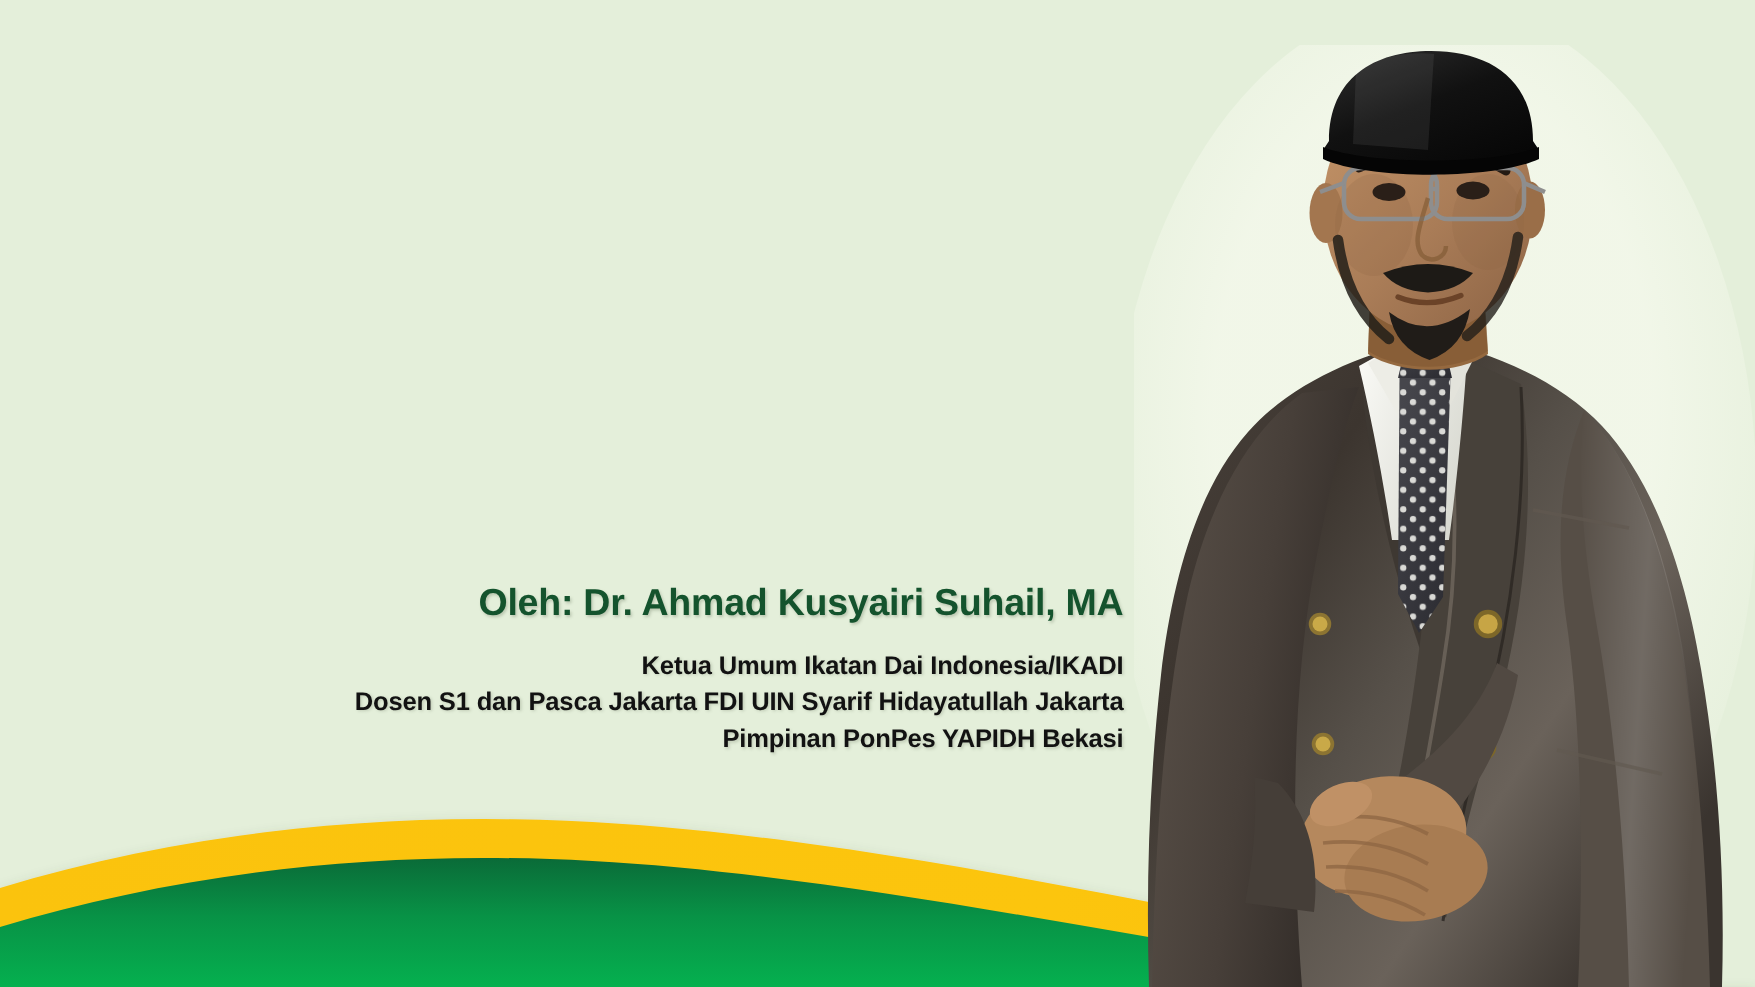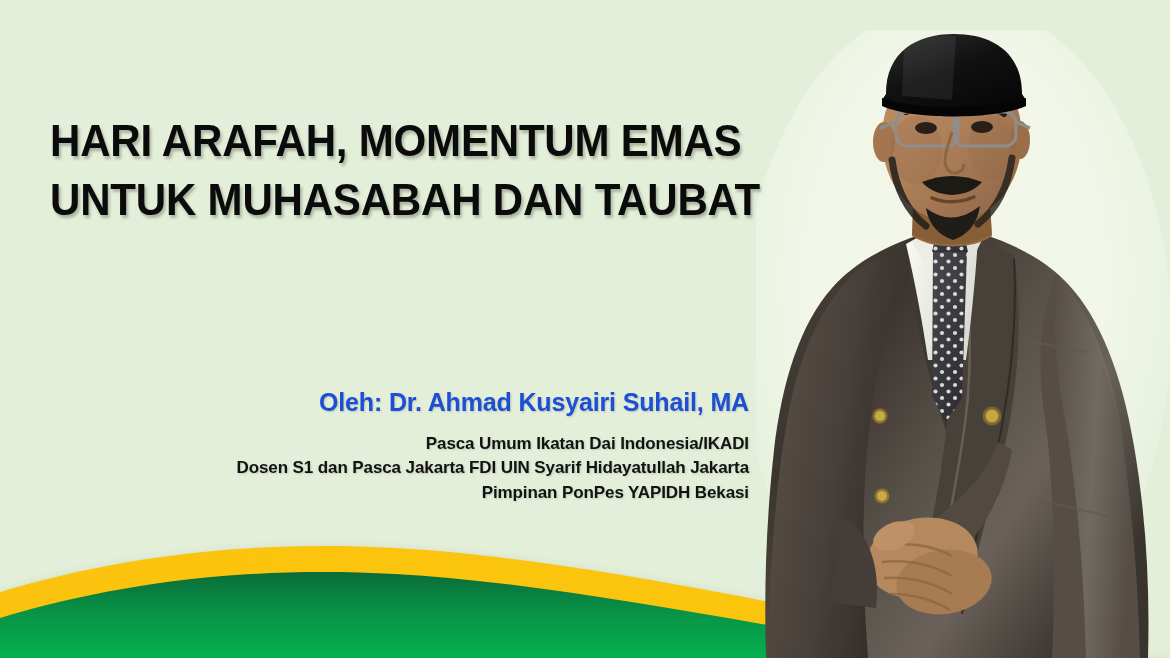--- a/index.html
+++ b/index.html
@@ -50,21 +50,21 @@
     position:absolute;
     left:120px; top:386px;
     width:629px;
     text-align:right;
     z-index:4;
   }
   #speaker-name {
     font-weight:bold;
     font-size:25px;
     line-height:1.3;
-    color:#1d4ed8;
+    color:#14532d;
     letter-spacing:-0.15px;
     text-shadow:1px 1px 2px rgba(90,105,80,0.30);
     margin-bottom:13px;
     text-align:right;
   }
   .cred-line {
     font-weight:bold;
     font-size:17px;
     line-height:1.45;
     color:#121212;
@@ -113,28 +113,24 @@
     </g>
 
     <g>
       <path fill="url(#greenGrad)" d="M0,618
                C120,582 250,566 395,574
                C560,583 760,626 960,658
                L1170,658 L0,658 Z"></path>
     </g>
   </svg>
 
-  <div id="title-block">
-    <div class="title-line">HARI ARAFAH, MOMENTUM EMAS</div>
-    <div class="title-line">UNTUK MUHASABAH DAN TAUBAT</div>
-  </div>
 
   <div id="speaker-block">
     <div id="speaker-name">Oleh: Dr. Ahmad Kusyairi Suhail, MA</div>
-    <div class="cred-line">Pasca Umum Ikatan Dai Indonesia/IKADI</div>
+    <div class="cred-line">Ketua Umum Ikatan Dai Indonesia/IKADI</div>
     <div class="cred-line">Dosen S1 dan Pasca Jakarta FDI UIN Syarif Hidayatullah Jakarta</div>
     <div class="cred-line">Pimpinan PonPes YAPIDH Bekasi</div>
   </div>
 
   <svg id="portrait" viewBox="0 0 414 628" preserveAspectRatio="none">
     <defs>
       <linearGradient id="skinG" x1="0.1" y1="0" x2="0.95" y2="1">
         <stop offset="0%" stop-color="#c49468"></stop>
         <stop offset="55%" stop-color="#a97c57"></stop>
         <stop offset="100%" stop-color="#8d6445"></stop>

